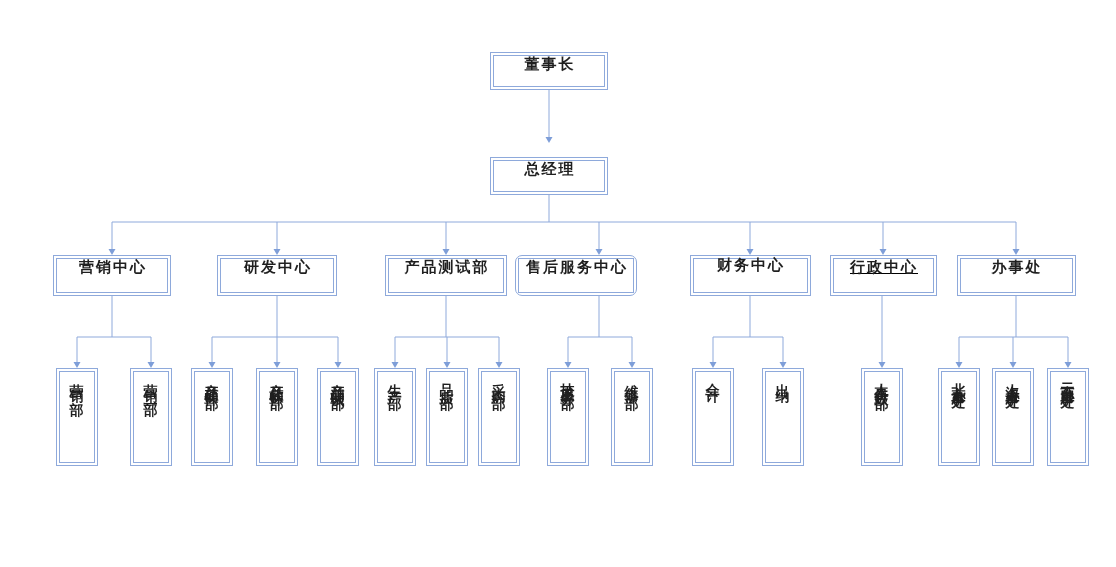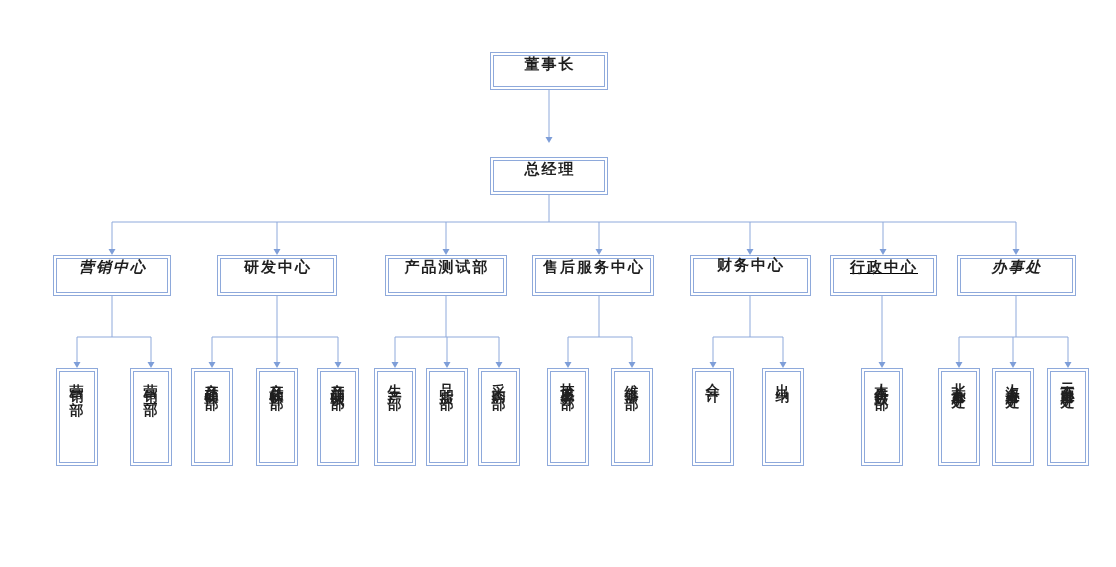--- a/index.html
+++ b/index.html
@@ -148,21 +148,21 @@
 <div class="node" style="left: 490px; top: 52px; width: 118px; height: 38px;">
       <div class="node-inner">
         <span class="node-label">董事长</span>
       </div>
     </div>
     <div class="node" style="left: 490px; top: 143px; width: 118px; height: 38px; margin-top: 14px;">
       <div class="node-inner">
         <span class="node-label">总经理</span>
       </div>
     </div>
-    <div class="node" style="left: 53px; top: 255px; width: 118px; height: 41px; font-style: italic;">
+    <div class="node" style="left: 53px; top: 255px; width: 118px; height: 41px;">
       <div class="node-inner">
         <span class="node-label">营销中心</span>
       </div>
     </div>
     <div class="node vertical" style="left: 56px; top: 368px; width: 42px; height: 98px;">
       <div class="node-inner">
         <span class="node-label">营销一部</span>
       </div>
     </div>
     <div class="node vertical" style="left: 130px; top: 368px; width: 42px; height: 98px;">
@@ -203,21 +203,21 @@
     <div class="node vertical" style="left: 426px; top: 368px; width: 42px; height: 98px;">
       <div class="node-inner">
         <span class="node-label">品质部</span>
       </div>
     </div>
     <div class="node vertical" style="left: 478px; top: 368px; width: 42px; height: 98px;">
       <div class="node-inner">
         <span class="node-label">采购部</span>
       </div>
     </div>
-    <div class="node" style="left: 532px; top: 255px; width: 122px; height: 41px;">
+    <div class="node" style="left: 515px; top: 255px; width: 122px; height: 41px; border-radius: 7px;">
       <div class="node-inner">
         <span class="node-label">售后服务中心</span>
       </div>
     </div>
     <div class="node vertical tight" style="left: 547px; top: 368px; width: 42px; height: 98px;">
       <div class="node-inner">
         <span class="node-label">技术服务部</span>
       </div>
     </div>
     <div class="node vertical" style="left: 611px; top: 368px; width: 42px; height: 98px;">
@@ -243,21 +243,21 @@
     <div class="node" style="left: 829.5px; top: 255px; width: 107px; height: 41px; text-decoration: underline;">
       <div class="node-inner">
         <span class="node-label">行政中心</span>
       </div>
     </div>
     <div class="node vertical tight" style="left: 861px; top: 368px; width: 42px; height: 98px;">
       <div class="node-inner">
         <span class="node-label">人事行政部</span>
       </div>
     </div>
-    <div class="node" style="left: 956.5px; top: 255px; width: 119px; height: 41px; font-style: italic;">
+    <div class="node" style="left: 956.5px; top: 255px; width: 119px; height: 41px;">
       <div class="node-inner">
         <span class="node-label">办事处</span>
       </div>
     </div>
     <div class="node vertical tight" style="left: 938px; top: 368px; width: 42px; height: 98px;">
       <div class="node-inner">
         <span class="node-label">北京办事处</span>
       </div>
     </div>
     <div class="node vertical tight" style="left: 992px; top: 368px; width: 42px; height: 98px;">

